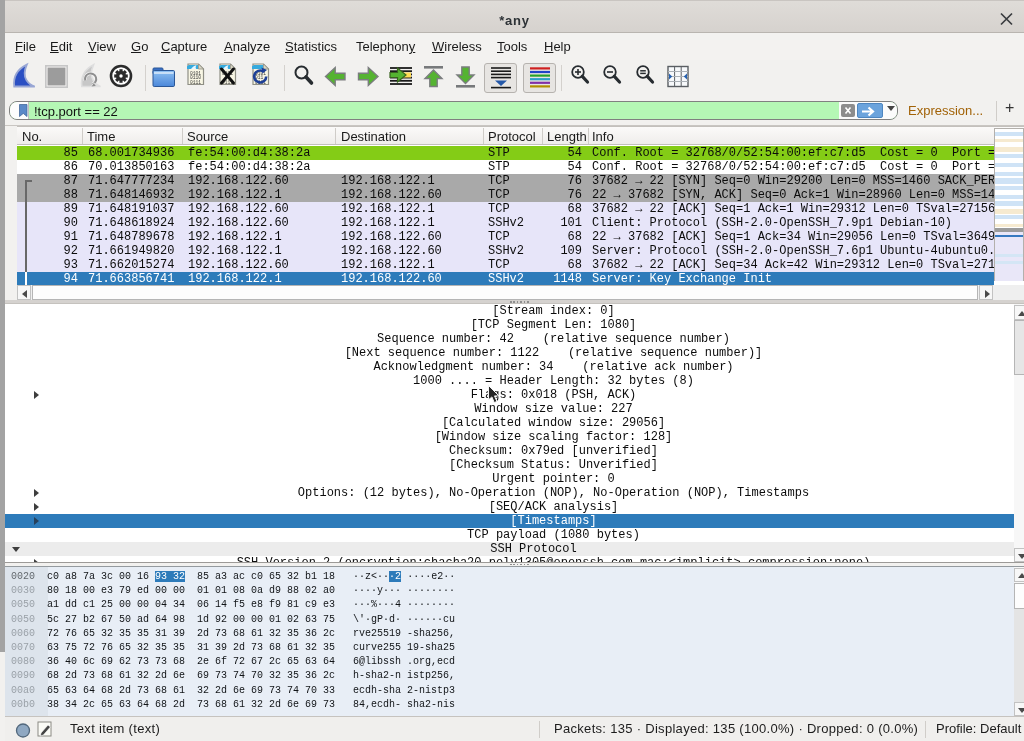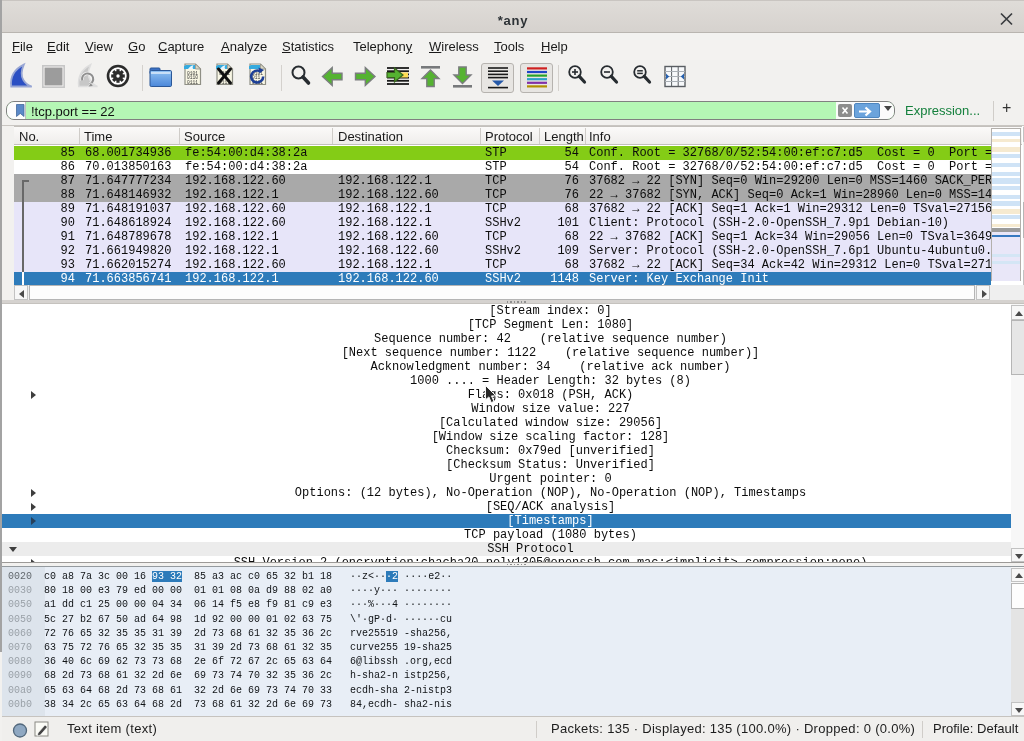--- a/index.html
+++ b/index.html
@@ -1,19 +1,19 @@
 <!DOCTYPE html>
 <html><head>
 <meta charset="utf-8">
 <style>
 html,body{margin:0;padding:0;}
 body{width:1024px;height:741px;overflow:hidden;position:relative;
  font-family:"Liberation Sans",sans-serif;background:#f2f1ef;}
 #win{position:absolute;left:0;top:0;width:1024px;height:652px;
- border-left:2px solid #a3a3a3;box-sizing:border-box;padding-left:43px;}
+ border-left:5px solid #a3a3a3;box-sizing:border-box;padding-left:43px;}
 .abs{position:absolute;}
 
 #titlebar{left:0;top:0;width:100%;height:33px;
  background:linear-gradient(#dfdcd8,#d6d2ce);border-top:1px solid #c9c5c1;border-bottom:1px solid #b9b5b0;box-sizing:border-box;}
 #title{left:0;top:12px;width:100%;text-align:center;font-size:13px;font-weight:bold;letter-spacing:0.8px;color:#2d3236;}
 #closex{right:10px;top:11px;}
 
 #menubar{left:0;top:33px;width:100%;height:27px;background:#f3f2f0;}
 #menubar span.mi{position:absolute;top:6px;font-size:13px;color:#1a1a1a;}
 
@@ -21,21 +21,21 @@
 .tbsep{position:absolute;top:5px;width:1px;height:26px;background:#d4d1cd;}
 .tbtn{position:absolute;top:3px;width:30px;height:30px;border:1px solid #b6b3af;border-radius:3px;background:#e7e5e2;box-sizing:border-box;}
 
 #filterbar{left:0;top:96px;width:100%;height:30px;background:#f2f1ef;border-bottom:1px solid #c9c6c2;box-sizing:border-box;}
 #ffield{left:4px;top:5px;width:889px;height:19px;border:1px solid #808080;border-radius:8px;background:#b5f7b5;box-sizing:border-box;overflow:hidden;}
 #fbook{left:0;top:0;width:18px;height:17px;background:#fdfdfd;border-right:1px solid #c0c0c0;}
 #ftext{left:24px;top:2px;font-size:13px;color:#111;}
 #fxbtn{left:831px;top:2px;width:14px;height:13px;background:#8d8d8d;border-radius:2px;color:#fff;font-size:10px;font-weight:bold;text-align:center;line-height:13px;}
 #fgo{left:847px;top:1px;width:26px;height:15px;background:#6ba3dc;border:1px solid #4e86c0;border-radius:2px;box-sizing:border-box;}
 #fcaret{left:877px;top:4px;width:0;height:0;border-left:4px solid transparent;border-right:4px solid transparent;border-top:5px solid #444;}
-#fexpr{left:903px;top:7px;font-size:13px;color:#15803d;}
+#fexpr{left:903px;top:7px;font-size:13px;color:#a16207;}
 #fsep2{left:991px;top:5px;width:1px;height:20px;background:#d0cdc9;}
 #fplus{left:1000px;top:3px;font-size:16px;color:#333;}
 
 #plist{left:0;top:126px;width:100%;height:174px;background:#fff;margin-left:12px;}
 #phead{left:0;top:0;width:1008px;height:19px;background:linear-gradient(#fbfaf9,#efedeb);border-top:1px solid #c3c0bc;border-bottom:1px solid #c3c0bc;box-sizing:border-box;}
 #phead span{position:absolute;top:2px;font-size:13px;color:#191919;}
 #phead i.cs{position:absolute;top:1px;width:1px;height:16px;background:#cfccc8;}
 .prow{position:absolute;left:0;width:977px;height:14px;font-family:"Liberation Mono",monospace;font-size:12px;line-height:14px;white-space:pre;overflow:hidden;color:#0c0c0c;}
 .prow span{position:absolute;top:0;}
 .cno{left:0;width:61px;text-align:right;}

